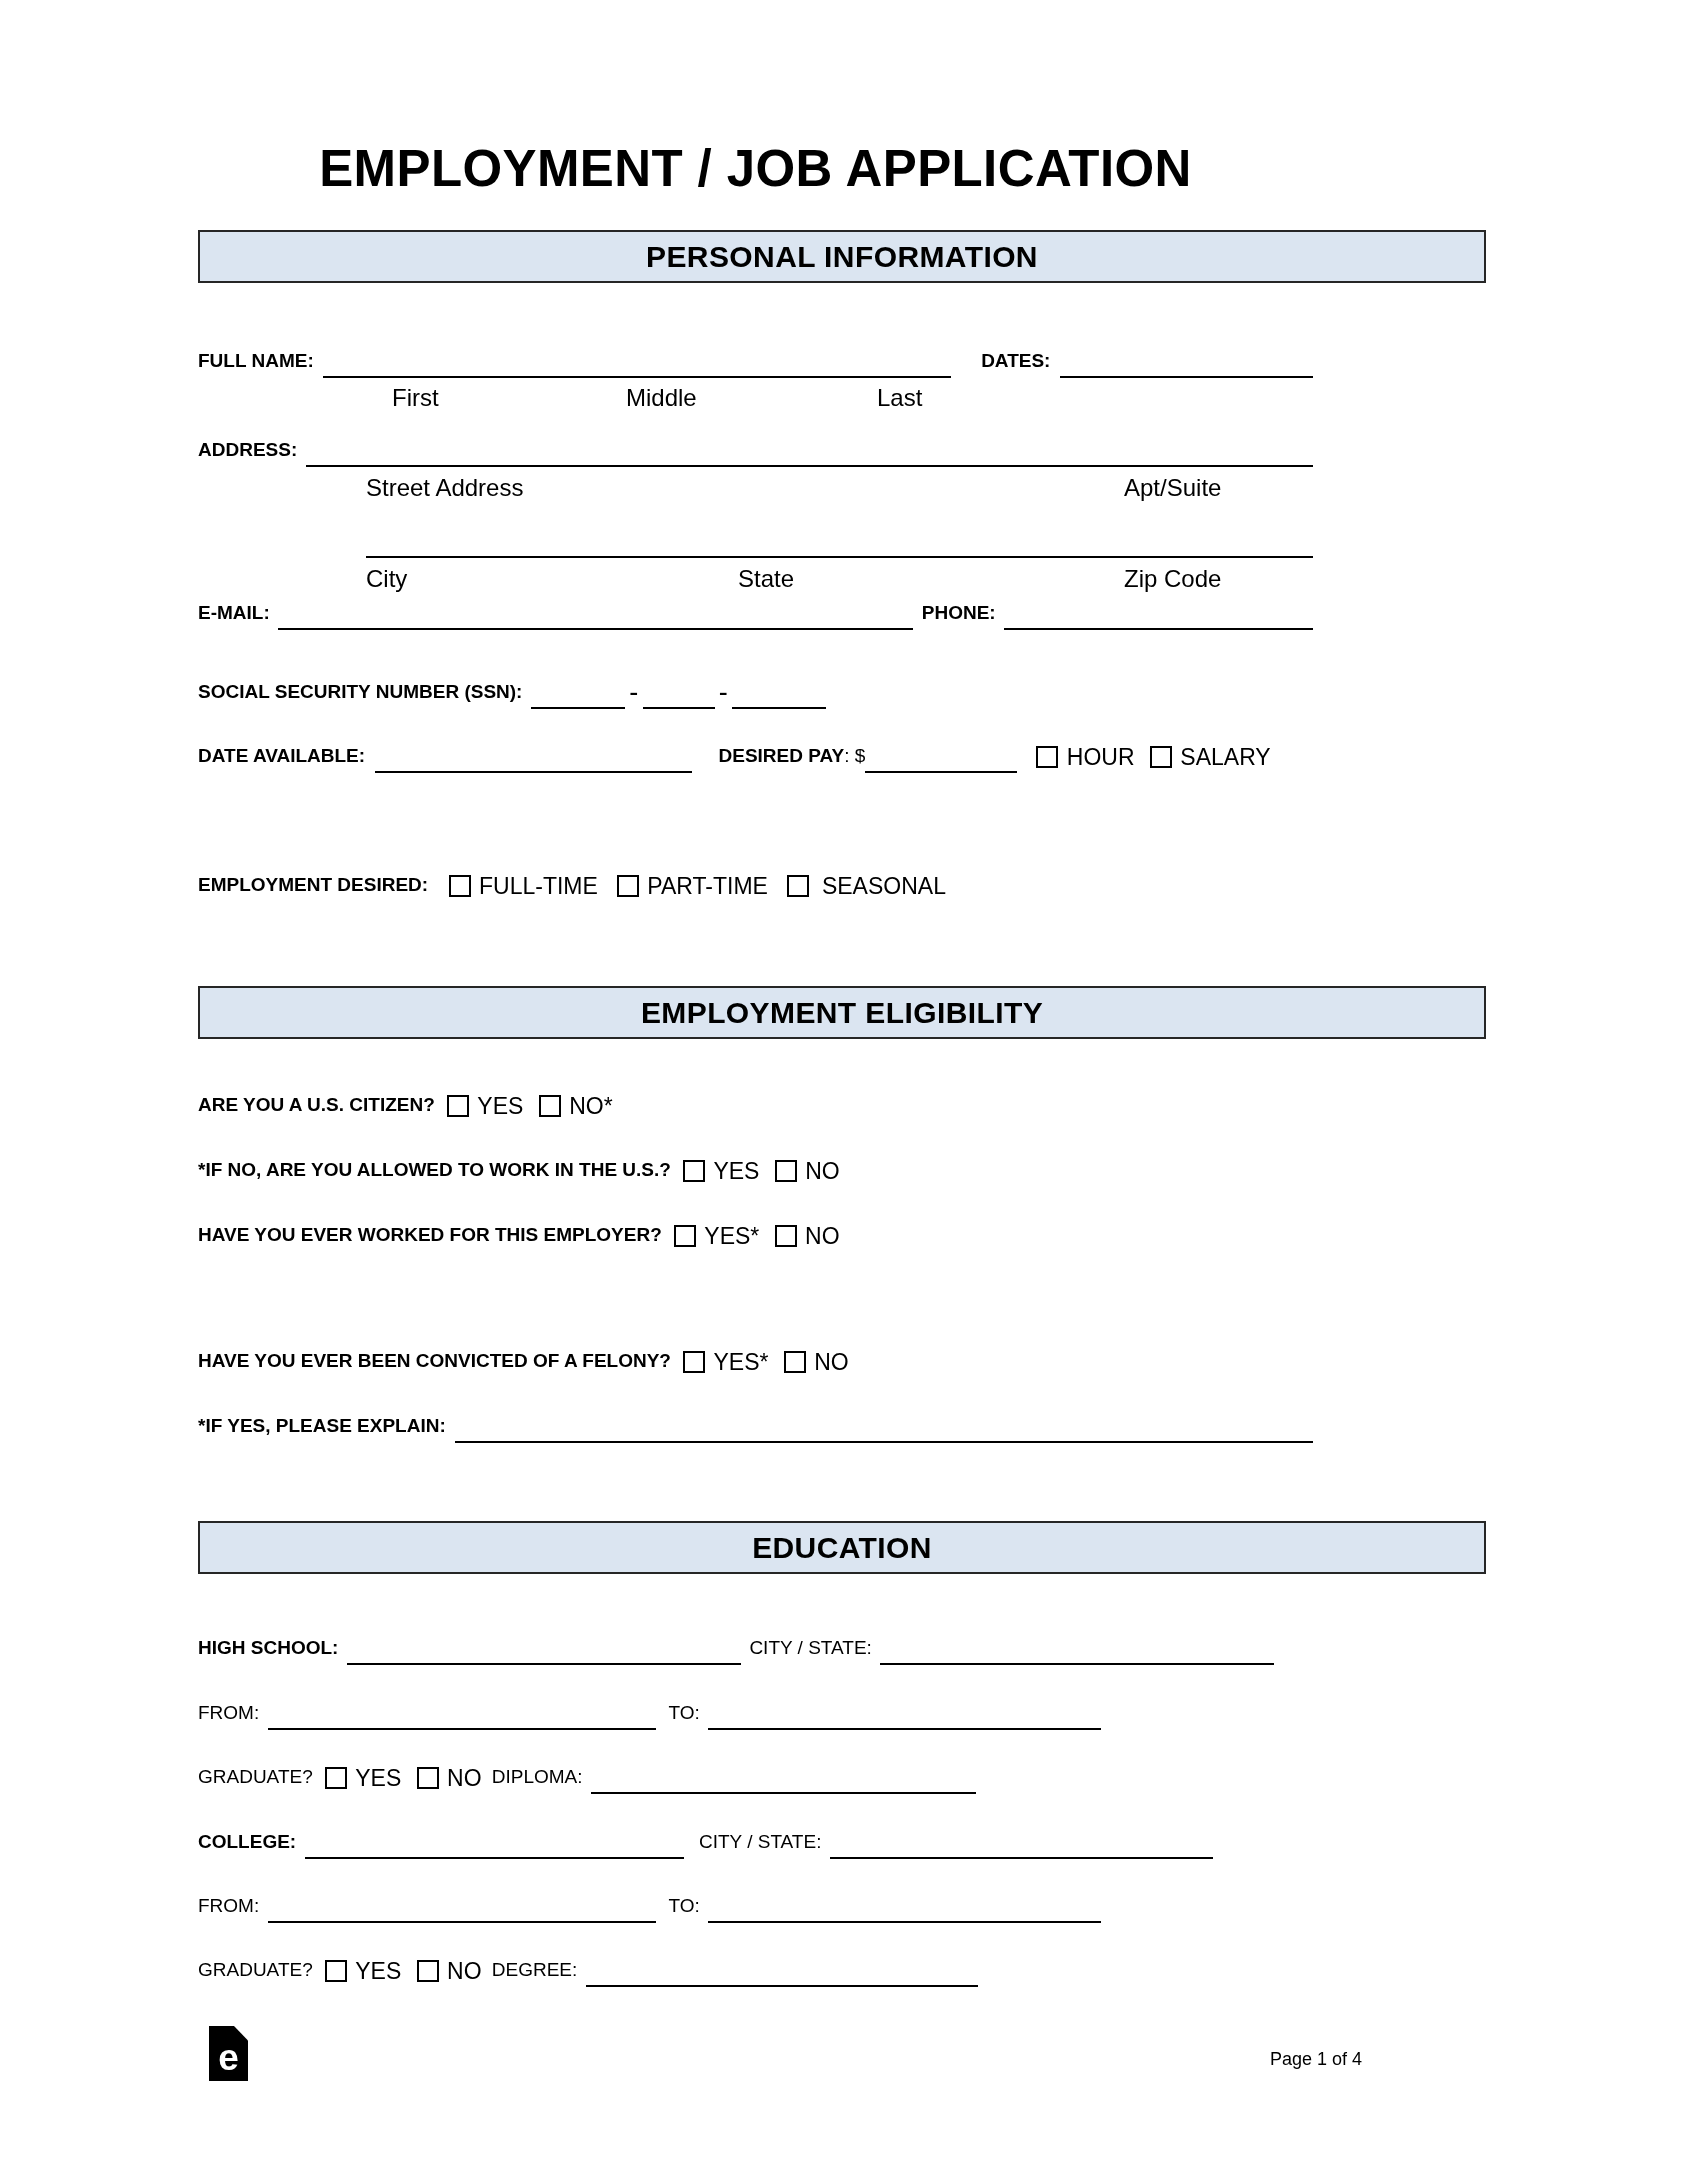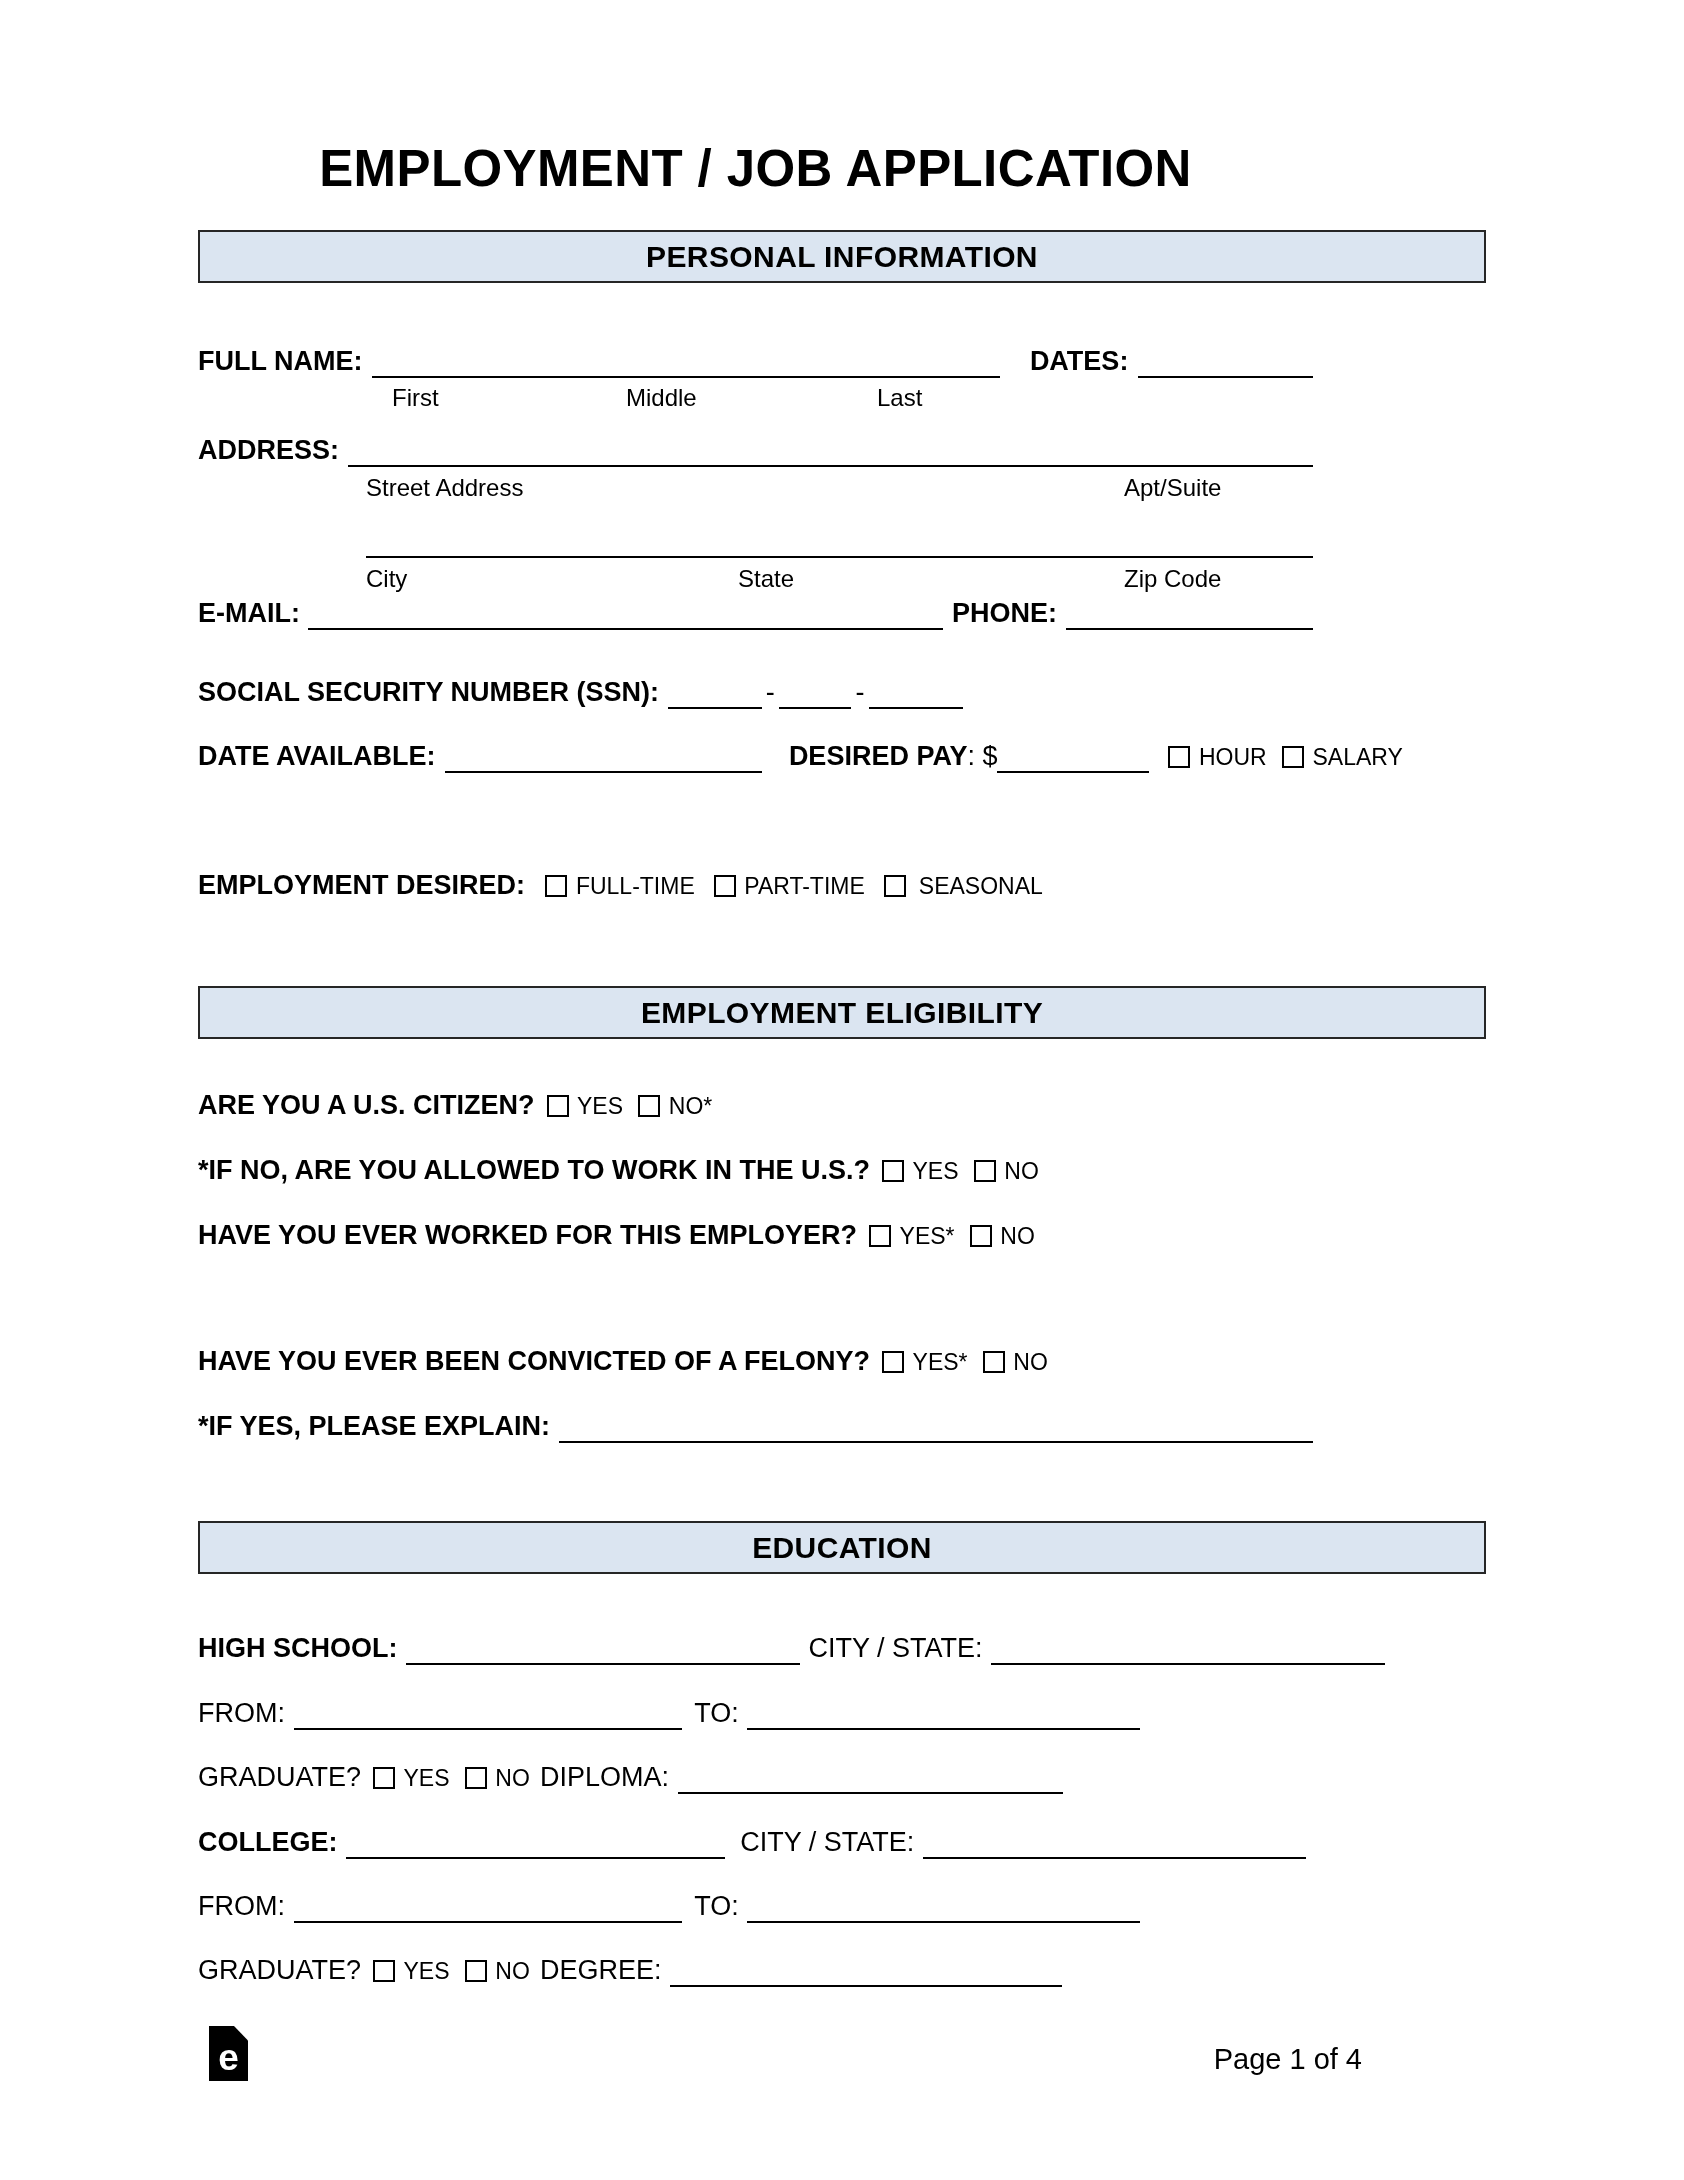--- a/index.html
+++ b/index.html
@@ -21,21 +21,21 @@
   .hdr {
     position: absolute; left: 198px; width: 1288px; height: 53px;
     background: #dbe5f1; border: 2.6px solid #262626;
     display: flex; align-items: center; justify-content: center;
     font-size: 30px; font-weight: 700; letter-spacing: 0.4px;
   }
   .row {
     position: absolute; left: 198px; right: 198px; height: 41px;
     display: flex; align-items: flex-end; white-space: pre;
   }
-  .lbl { font-size: 27px; line-height: 34px; font-weight: 400; margin-top: 12px; }
+  .lbl { font-size: 19px; line-height: 34px; font-weight: 400; margin-top: 12px; }
   .b   { font-weight: 700; }
   .opt { font-size: 23px; line-height: 32px; }
   .hy  { font-size: 27px; line-height: 34px; margin: 0 4.3px; }
   .blank { border-bottom: 2.6px solid #000; height: 32px; flex: 0 0 auto; }
   .fx  { flex: 1 1 auto; }
   .cb  {
     width: 22px; height: 22px; border: 2.6px solid #000; background: #fff;
     flex: 0 0 auto; margin-bottom: 5.1px;
   }
   .sub { position: absolute; font-size: 24px; line-height: 25.6px; }
@@ -44,21 +44,21 @@
     background: #000;
     clip-path: polygon(0 0, 25px 0, 39px 14.5px, 39px 55px, 0 55px);
     display: flex; align-items: center; justify-content: center;
   }
   .logo-letter {
     color: #fff; font-weight: 700; font-size: 37px; line-height: 37px;
     margin-top: 8.5px;
   }
   .pagenum {
     position: absolute; top: 2043px; right: 149px;
-    font-size: 29px; line-height: 32px;
+    font-size: 18px; line-height: 32px;
   }
 </style>
 </head>
 <body>
 
 <div class="page">
 
   <div class="title">EMPLOYMENT / JOB APPLICATION</div>
 
   <div class="hdr" style="top:230px">

